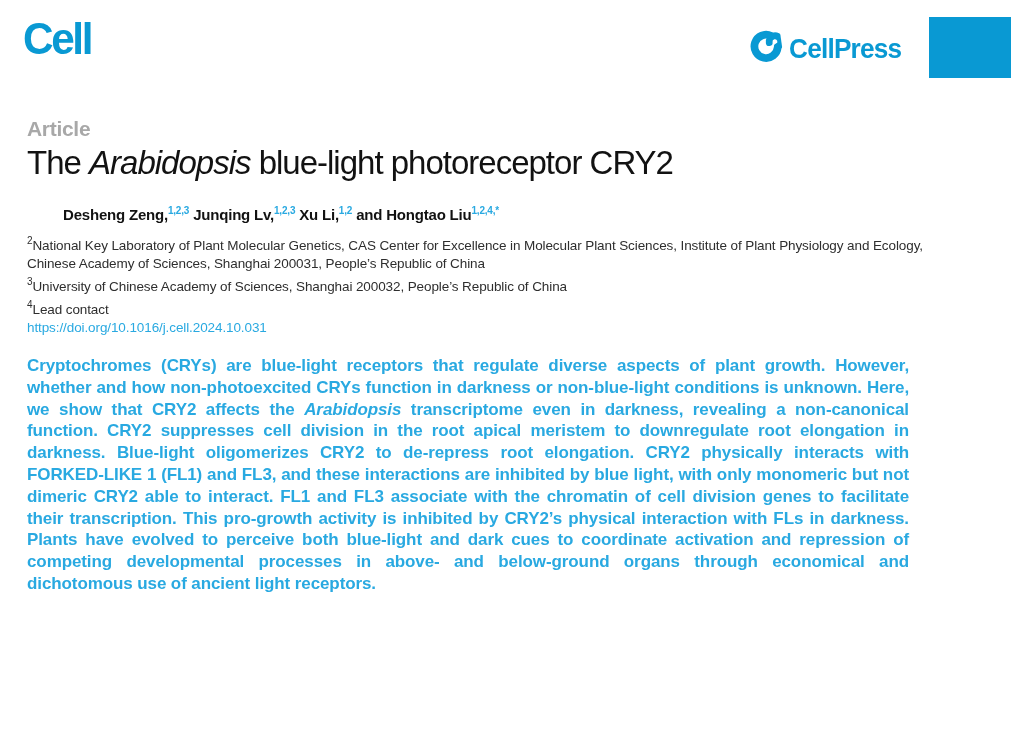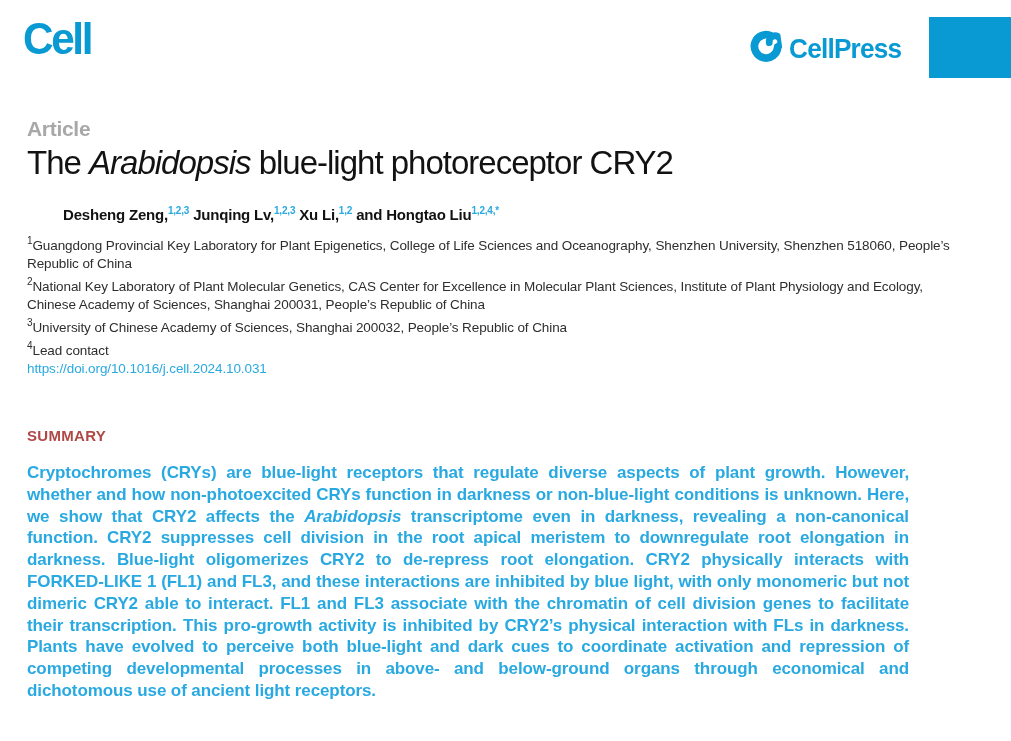--- a/index.html
+++ b/index.html
@@ -97,26 +97,24 @@
   <div class="main">
 
     <div class="kicker">Article</div>
 
     <h1 class="title"><span>The </span><em>Arabidopsis</em><span> blue-light photoreceptor CRY2</span><br></h1>
 
     <div class="authors"><span>Desheng Zeng,</span><sup>1,2,3</sup> <span>Junqing Lv,</span><sup>1,2,3</sup> <span>Xu Li,</span><sup>1,2</sup> <span>and Hongtao Liu</span><sup>1,2,4,*</sup></div>
 
     <div class="affiliations">
       <div>
-          <div class="affil-line"><sup>1</sup>Guangdong Provincial Key Laboratory for Plant Epigenetics, College of Life Sciences and Oceanography, Shenzhen University, Shenzhen 518060, People’s Republic of China</div>
           <div class="affil-line"><sup>2</sup>National Key Laboratory of Plant Molecular Genetics, CAS Center for Excellence in Molecular Plant Sciences, Institute of Plant Physiology and Ecology, Chinese Academy of Sciences, Shanghai 200031, People’s Republic of China</div>
           <div class="affil-line"><sup>3</sup>University of Chinese Academy of Sciences, Shanghai 200032, People’s Republic of China</div>
           <div class="affil-line"><sup>4</sup>Lead contact</div>
         </div>
       <div class="affil-line"><a href="#" class="link">https://doi.org/10.1016/j.cell.2024.10.031</a></div>
     </div>
 
-    <h2 class="summary-heading">SUMMARY</h2>
 
     <p class="summary-body"><span>Cryptochromes (CRYs) are blue-light receptors that regulate diverse aspects of plant growth. However, whether and how non-photoexcited CRYs function in darkness or non-blue-light conditions is unknown. Here, we show that CRY2 affects the </span><em>Arabidopsis</em><span> transcriptome even in darkness, revealing a non-canonical function. CRY2 suppresses cell division in the root apical meristem to downregulate root elongation in darkness. Blue-light oligomerizes CRY2 to de-repress root elongation. CRY2 physically interacts with FORKED-LIKE 1 (FL1) and FL3, and these interactions are inhibited by blue light, with only monomeric but not dimeric CRY2 able to interact. FL1 and FL3 associate with the chromatin of cell division genes to facilitate their transcription. This pro-growth activity is inhibited by CRY2’s physical interaction with FLs in darkness. Plants have evolved to perceive both blue-light and dark cues to coordinate activation and repression of competing developmental processes in above- and below-ground organs through economical and dichotomous use of ancient light receptors.</span></p>
 
   </div>
 </div>
 
 </body></html>

